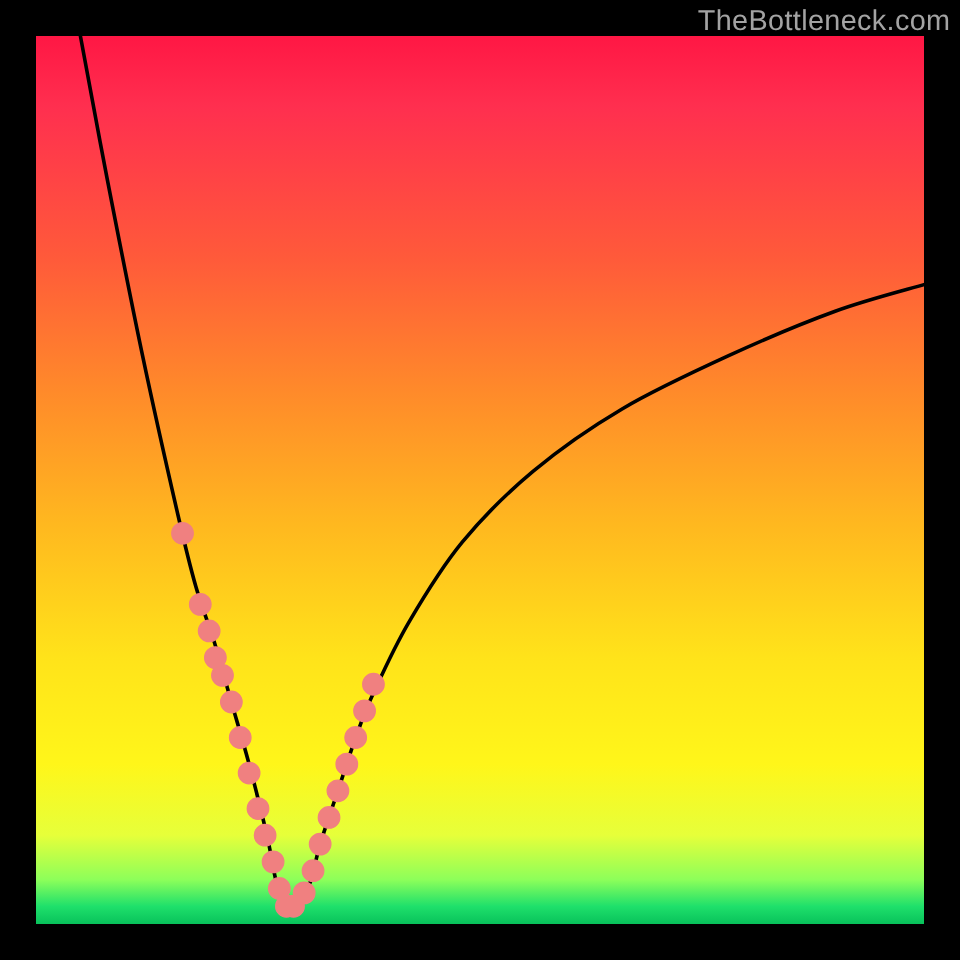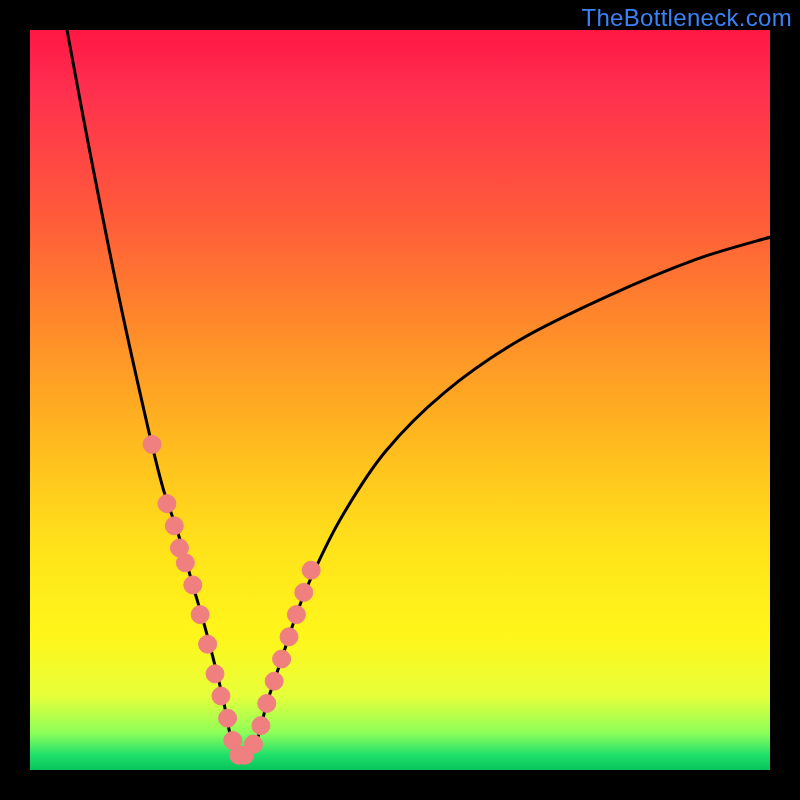--- a/index.html
+++ b/index.html
@@ -36,21 +36,21 @@
       #fff61a 82%,
       #e6ff3a 90%,
       #8dff5a 95%,
       #1fe06b 98%,
       #08c25b 100%);
   }
   .watermark {
     position: absolute;
     top: 4px;
     right: 8px;
-    color: #3b82f6;
+    color: #a3a3a3;
     font-size: 24px;
     font-weight: 500;
     letter-spacing: 0.3px;
     user-select: none;
   }
   svg.overlay {
     position: absolute;
     left: 0;
     top: 0;
     width: 740px;

